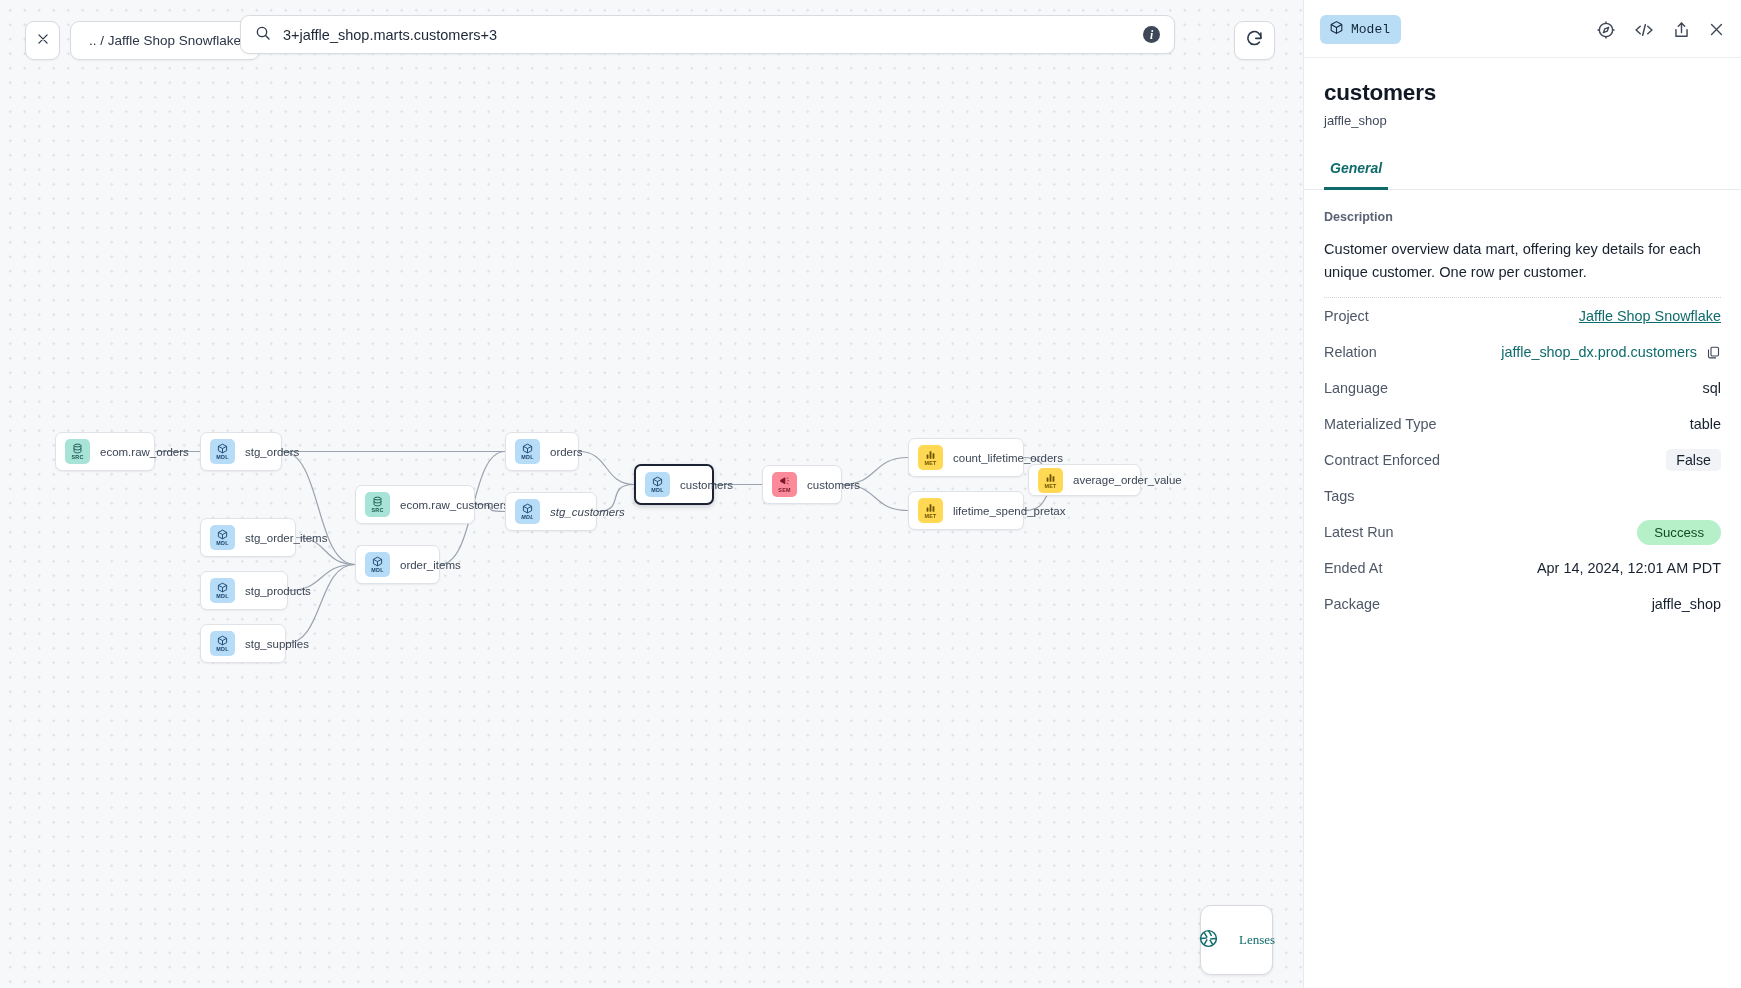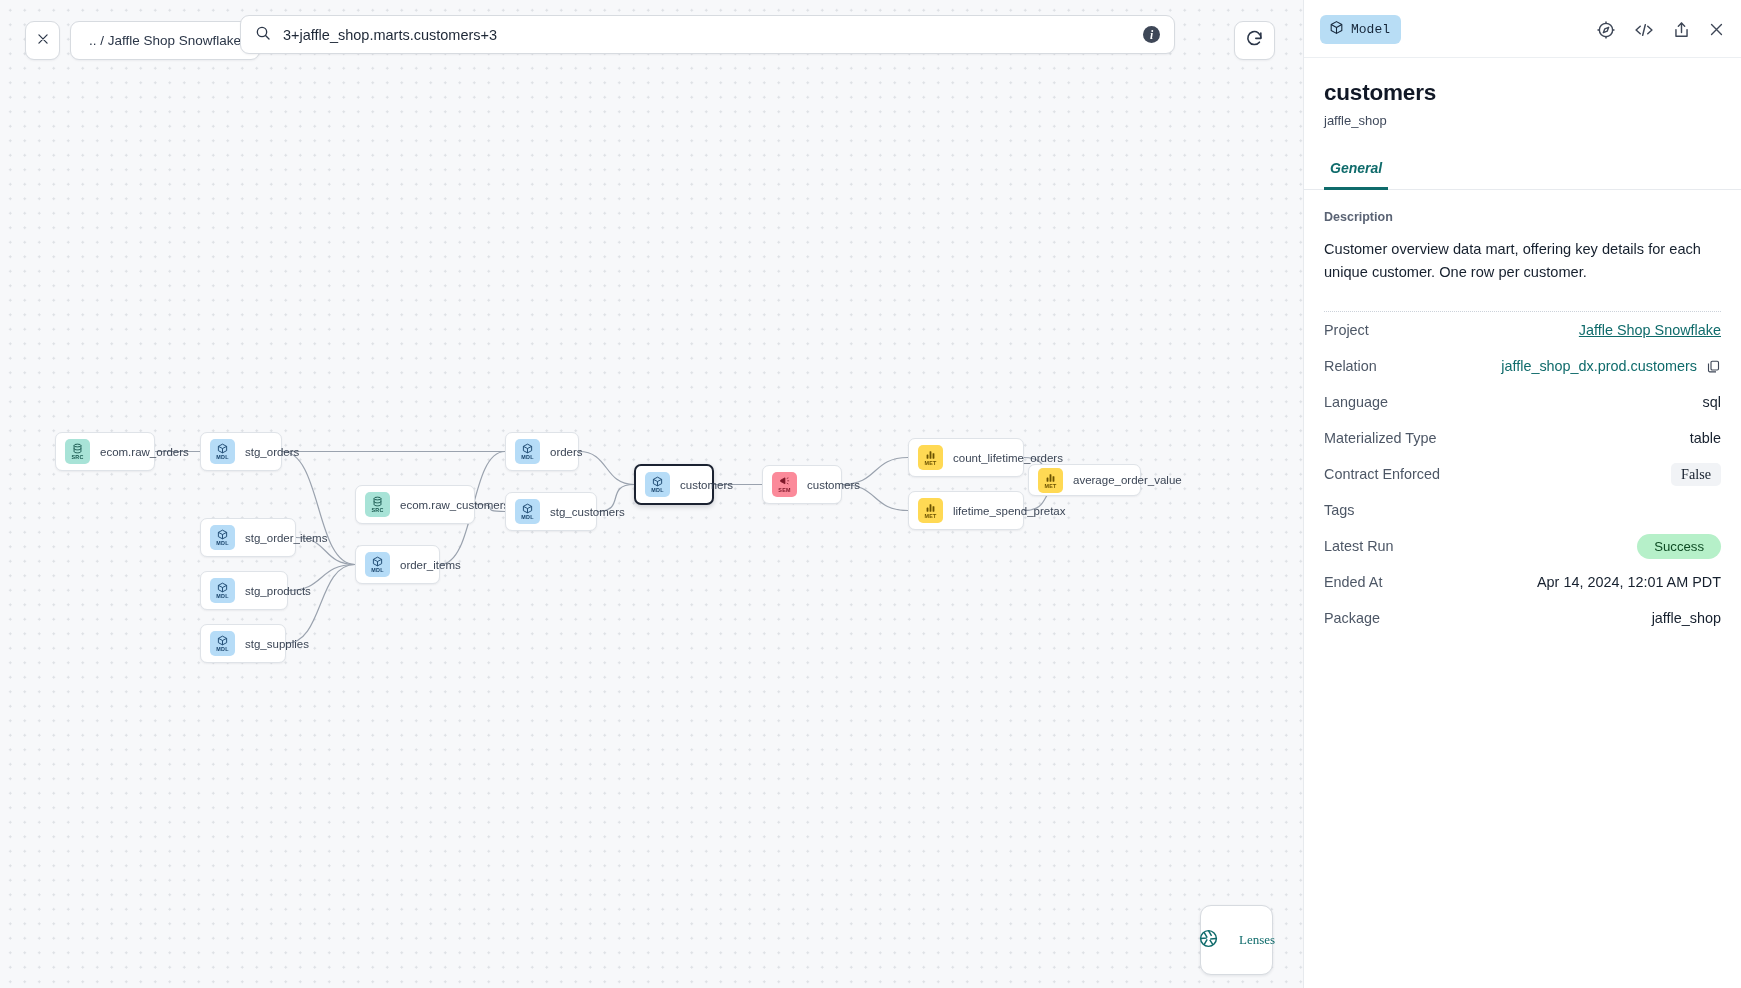--- a/index.html
+++ b/index.html
@@ -153,34 +153,34 @@
     font-size: 14px; color: #0f6b6b; font-weight: bold;
     padding: 4px 6px 11px 6px;
     border-bottom: 3px solid #0f6b6b;
     cursor: pointer; margin-bottom: -1px; font-style: italic;
   }
 
   #panel-body { padding: 20px 20px 0 20px; overflow-y: auto; flex: 1; }
   .sec-label { font-size: 12.5px; color: #5a6374; font-weight: bold; }
   #desc-text {
     font-size: 14.6px; color: #16202e; line-height: 1.55;
-    margin-top: 14px; margin-bottom: 28px;
+    margin-top: 14px; margin-bottom: 14px;
   }
   .divider { border-top: 1px dotted #ccd2da; }
   .kv {
     display: flex; align-items: center; justify-content: space-between;
     min-height: 36px; padding: 4px 0;
   }
   .kv .k { font-size: 14.4px; color: #4d5766; }
   .kv .v { font-size: 14.4px; color: #16202e; text-align: right; }
   .kv .v.link { color: #0f6b6b; text-decoration: underline; cursor: pointer; }
   .kv .v.plain-link { color: #0f6b6b; cursor: pointer; }
   .chip-gray {
     background: #f1f3f6; border-radius: 5px; padding: 3px 10px;
-    font-size: 14.2px; color: #16202e; font-family: Liberation Serif, serif;
+    font-size: 14.2px; color: #16202e;
   }
   .chip-green {
     background: #b6f0c9; border-radius: 13px; padding: 5px 17px;
     font-size: 13.2px; color: #0d4b23;
   }
   .val-row { display: flex; align-items: center; gap: 9px; }
 </style>
 </head>
 <body>
 
@@ -280,21 +280,21 @@
         <div class="node" style="left: 505px; top: 432px; width: 74px; height: 39px;">
           <span class="badge mdl">
             <span class="glyph"><svg width="11" height="11" viewBox="0 0 24 24" fill="none" stroke="#17436b" stroke-width="2" stroke-linejoin="round">
                 <path d="M12 2.5 L21 7.3 L21 16.7 L12 21.5 L3 16.7 L3 7.3 Z"></path>
                 <path d="M3 7.3 L12 12 L21 7.3 M12 12 L12 21.5"></path>
               </svg></span>
             <span class="tag">MDL</span>
           </span>
           <span class="node-label">orders</span>
         </div>
-        <div class="node" style="left: 505px; top: 492px; width: 92px; height: 39px;">
+        <div class="node" style="left: 505px; top: 492px; width: 92px; height: 39px; font-style: italic;">
           <span class="badge mdl">
             <span class="glyph"><svg width="11" height="11" viewBox="0 0 24 24" fill="none" stroke="#17436b" stroke-width="2" stroke-linejoin="round">
                 <path d="M12 2.5 L21 7.3 L21 16.7 L12 21.5 L3 16.7 L3 7.3 Z"></path>
                 <path d="M3 7.3 L12 12 L21 7.3 M12 12 L12 21.5"></path>
               </svg></span>
             <span class="tag">MDL</span>
           </span>
           <span class="node-label">stg_customers</span>
         </div>
         <div class="node selected" style="left: 634px; top: 464px; width: 80px; height: 41px;">

